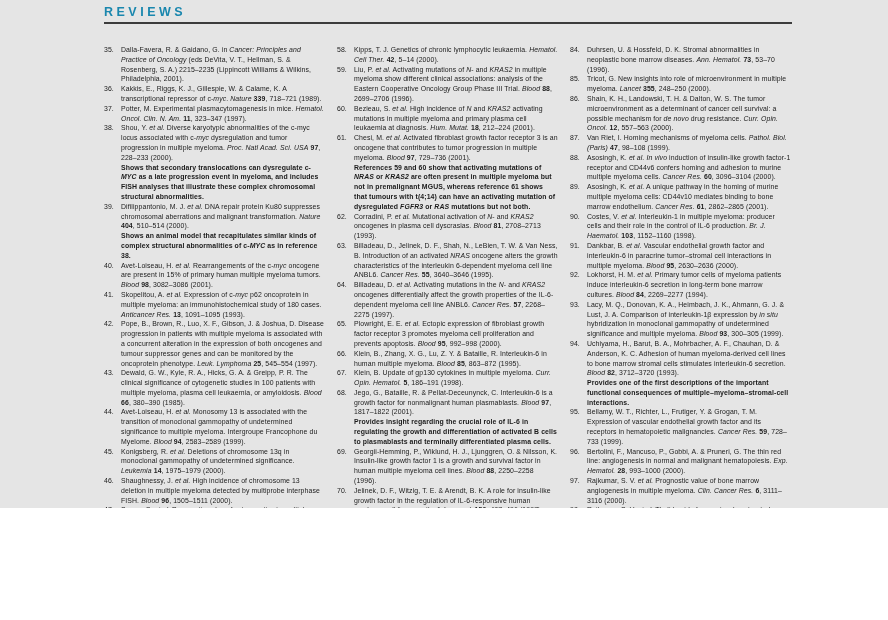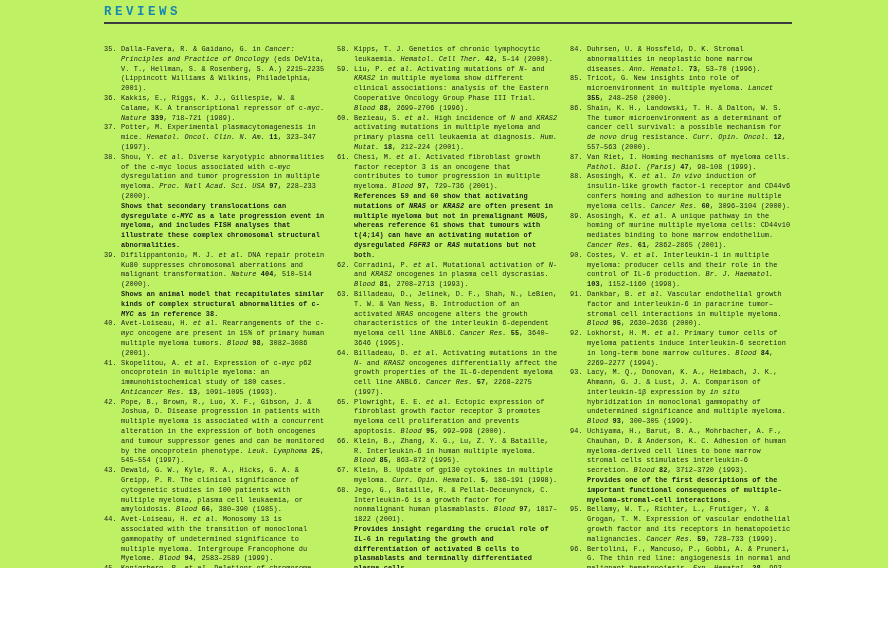--- a/index.html
+++ b/index.html
@@ -1,22 +1,22 @@
 <!DOCTYPE html>
 <html><head>
 <meta charset="utf-8">
 <style>
   html, body { margin: 0; padding: 0; background: #ffffff; }
   .page {
     position: relative;
     width: 888px;
-    height: 568px;
-    background: #bef264;
+    height: 508px;
+    background: #e5e5e5;
     overflow: hidden;
-    font-family: Liberation Mono, monospace;
+    font-family: Liberation Sans, sans-serif;
     color: #1a1a1a;
   }
   .masthead {
     position: absolute;
     left: 104px;
     top: 5px;
     font-size: 12.5px;
     font-weight: bold;
     letter-spacing: 3.5px;
     color: #1a87ae;

